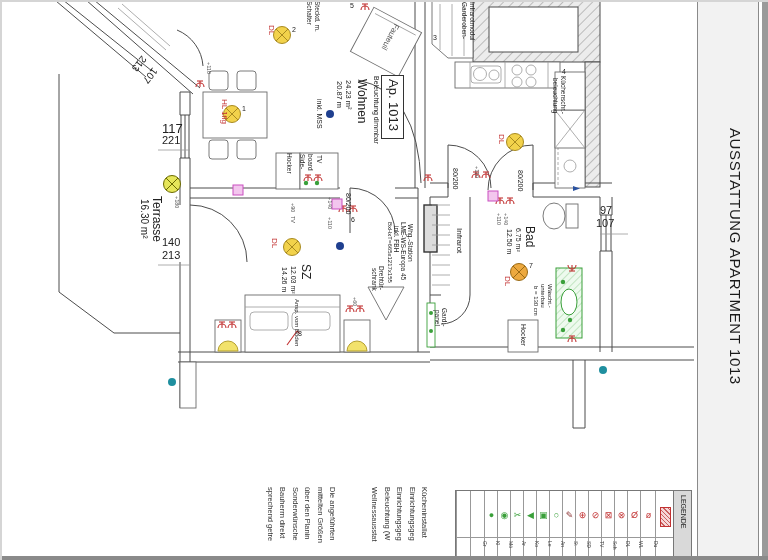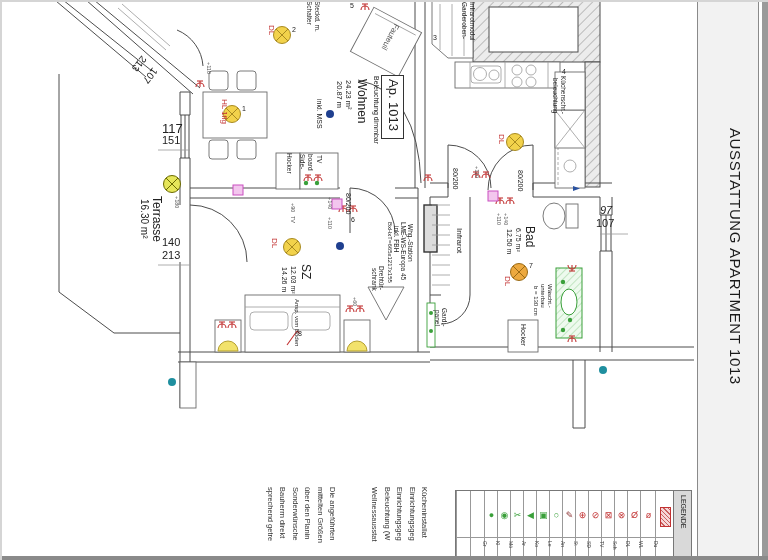--- a/index.html
+++ b/index.html
@@ -245,24 +245,24 @@
 <div class="v" style="left:149px;top:199px;font-size:10px;">16.30 m²</div>
 <div class="v" style="left:312px;top:264px;font-size:12px;">SZ</div>
 <div class="v" style="left:297px;top:266px;font-size:7px;">12.03 m²</div>
 <div class="v" style="left:288px;top:267px;font-size:7px;">14.26 m</div>
 <div class="v" style="left:536px;top:226px;font-size:12px;">Bad</div>
 <div class="v" style="left:522px;top:228px;font-size:7px;">6.75 m²</div>
 <div class="v" style="left:513px;top:229px;font-size:7px;">12.50 m</div>
 <div class="v" style="left:463px;top:228px;font-size:8px;">Infrarot</div>
 
 <div class="h" style="left:162px;top:122px;font-size:13px;">117</div>
-<div class="h" style="left:162px;top:135px;font-size:11px;">151</div>
+<div class="h" style="left:162px;top:135px;font-size:11px;">221</div>
 <div class="h" style="left:162px;top:237px;font-size:11px;">140</div>
 <div class="h" style="left:162px;top:250px;font-size:11px;">213</div>
-<div class="h" style="left:600px;top:205px;font-size:11px;font-style:italic;">97</div>
+<div class="h" style="left:600px;top:205px;font-size:11px;">97</div>
 <div class="h" style="left:596px;top:218px;font-size:11px;">107</div>
 <div class="vd" style="left:148px;top:60px;font-size:10px;">213</div>
 <div class="vd" style="left:159px;top:72px;font-size:10px;">107</div>
 <div class="v" style="left:352px;top:193px;font-size:7px;">80/200</div>
 <div class="v" style="left:459px;top:168px;font-size:7px;">80/200</div>
 <div class="v" style="left:524px;top:170px;font-size:7px;">80/200</div>
 
 <div class="v red" style="left:228px;top:99px;font-size:8px;">HL 1flg</div>
 <div class="v red" style="left:275px;top:25px;font-size:8px;">DL</div>
 <div class="v red" style="left:505px;top:134px;font-size:8px;">DL</div>

